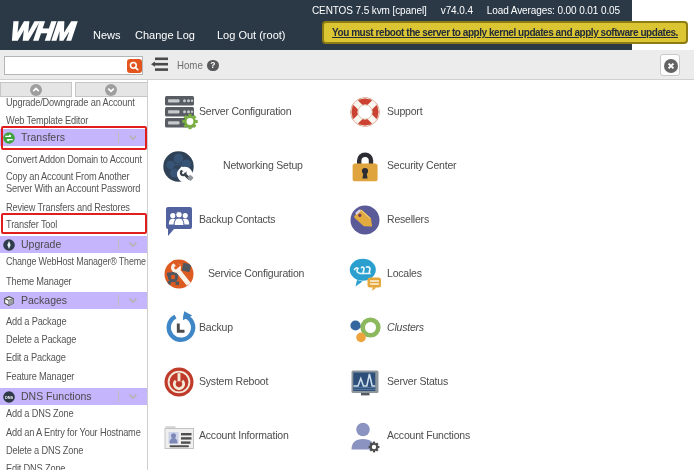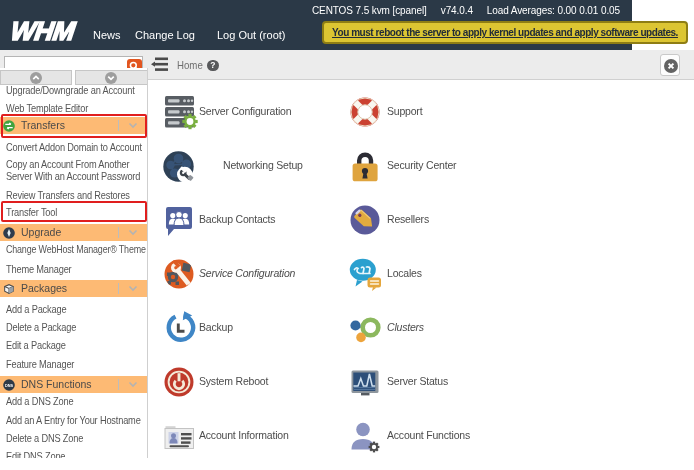--- a/index.html
+++ b/index.html
@@ -22,30 +22,30 @@
 #searchbtn { position:absolute; left:122px; top:1.5px; width:14.5px; height:14.5px;
   background:#e2551f; border-radius:3px; }
 #home { position:absolute; left:177px; top:8.5px; color:#6e6e6e; font-size:11px; transform:scaleX(0.88); transform-origin:0 0; }
 #qmark { position:absolute; left:207px; top:9.5px; width:11.5px; height:11.5px; border-radius:50%;
   background:#58595b; color:#fff; font-size:8.5px; font-weight:bold; text-align:center; line-height:11.5px; }
 #closebtn { position:absolute; left:660px; top:4px; width:20px; height:22px; background:#fdfdfd;
   border:1px solid #c9c9c9; border-radius:3px; }
 #closebtn .ci { position:absolute; left:2.5px; top:3.5px; width:14px; height:14px; border-radius:50%;
   background:#636363; }
 #closebtn .ci svg { display:block; }
-#sidebar { position:absolute; left:0; top:68px; width:148px; height:390px; background:#fff;
+#sidebar { position:absolute; left:0; top:80px; width:148px; height:390px; background:#fff;
   border-right:1px solid #cfcfcf; overflow:hidden;padding-left:47px; }
 .scell { position:absolute; top:1.5px; width:74px; height:15px; background:#e5e5e5;
   border:1px solid #c6c6c6; }
 .sbtn { position:absolute; left:29px; top:1.5px; width:12px; height:12px; border-radius:50%;
   background:#9e9e9e; }
 .sbtn svg { display:block; }
 .sitem { position:absolute; left:5.5px; color:#555; font-size:10.5px; letter-spacing:-0.2px;
   white-space:nowrap; transform:scaleX(0.88); transform-origin:0 0; }
-.shead { position:absolute; left:0; width:148px; height:17px; background:#fdba74;
+.shead { position:absolute; left:0; width:148px; height:17px; background:#c4b5fd;
   color:#4a4a4a; font-size:10.5px; line-height:17px; }
 .shead .ht { position:absolute; left:21px; }
 .shead .sep { position:absolute; left:118px; top:3px; width:1px; height:11px; background:#bdbdbd; }
 .shead .chev { position:absolute; left:128px; top:5px; }
 .hicon { position:absolute; left:2.5px; top:2.5px; }
 .redbox { position:absolute; left:1px; width:146px; border:2.5px solid #e01e1e; border-radius:2px; }
 .icon { position:absolute; width:32px; height:32px; }
 .icon svg { display:block; }
 .ilabel { position:absolute; color:#4c4c4c; font-size:10.5px; letter-spacing:-0.2px; white-space:nowrap; }
 </style>
@@ -285,21 +285,21 @@
 </g>
 <circle cx="10" cy="19" r="2.2" fill="#dd5b21"></circle>
 <circle cx="13" cy="9.8" r="5" fill="#fbf3e9"></circle>
 <rect x="11.2" y="0.5" width="3.6" height="9.5" transform="rotate(-42 13 5.2)" fill="#dd5b21"></rect>
 <circle cx="13" cy="9.8" r="1.8" fill="#dd5b21"></circle>
 <line x1="15" y1="12.8" x2="25.6" y2="26" stroke="#fbf3e9" stroke-width="4.8" stroke-linecap="round"></line>
 <circle cx="25" cy="27.5" r="1" fill="#d98c5f"></circle>
 </g>
 </svg>
   </div>
-<div class="ilabel" style="left:199px;top:267.0px;font-style:italic;">Service Configuration</div>
+<div class="ilabel" style="left:208px;top:267.0px;">Service Configuration</div>
 <div class="icon" style="left:349px;top:257.5px;">
     <svg width="32" height="32" viewBox="0 0 32 32" style="overflow:visible;">
 <ellipse cx="13.8" cy="11.8" rx="13" ry="11" fill="#2ba0cf"></ellipse>
 <path d="M8 22 L6.5 28.5 L13.5 23.5 z" fill="#2ba0cf"></path>
 <g stroke="#e8f6fc" fill="none" stroke-width="1.7" stroke-linecap="round">
 <path d="M5.5 11.5 q1.5 -2.5 3.5 -1 q-2.5 3 1 4.5"></path>
 <path d="M12.5 9.5 q2 -1 2.5 1 l-1 5"></path>
 <path d="M17.5 9 q3 -0.5 3.5 1.5 l-0.8 4.5"></path>
 <path d="M11 15.5 h10"></path>
 </g>

